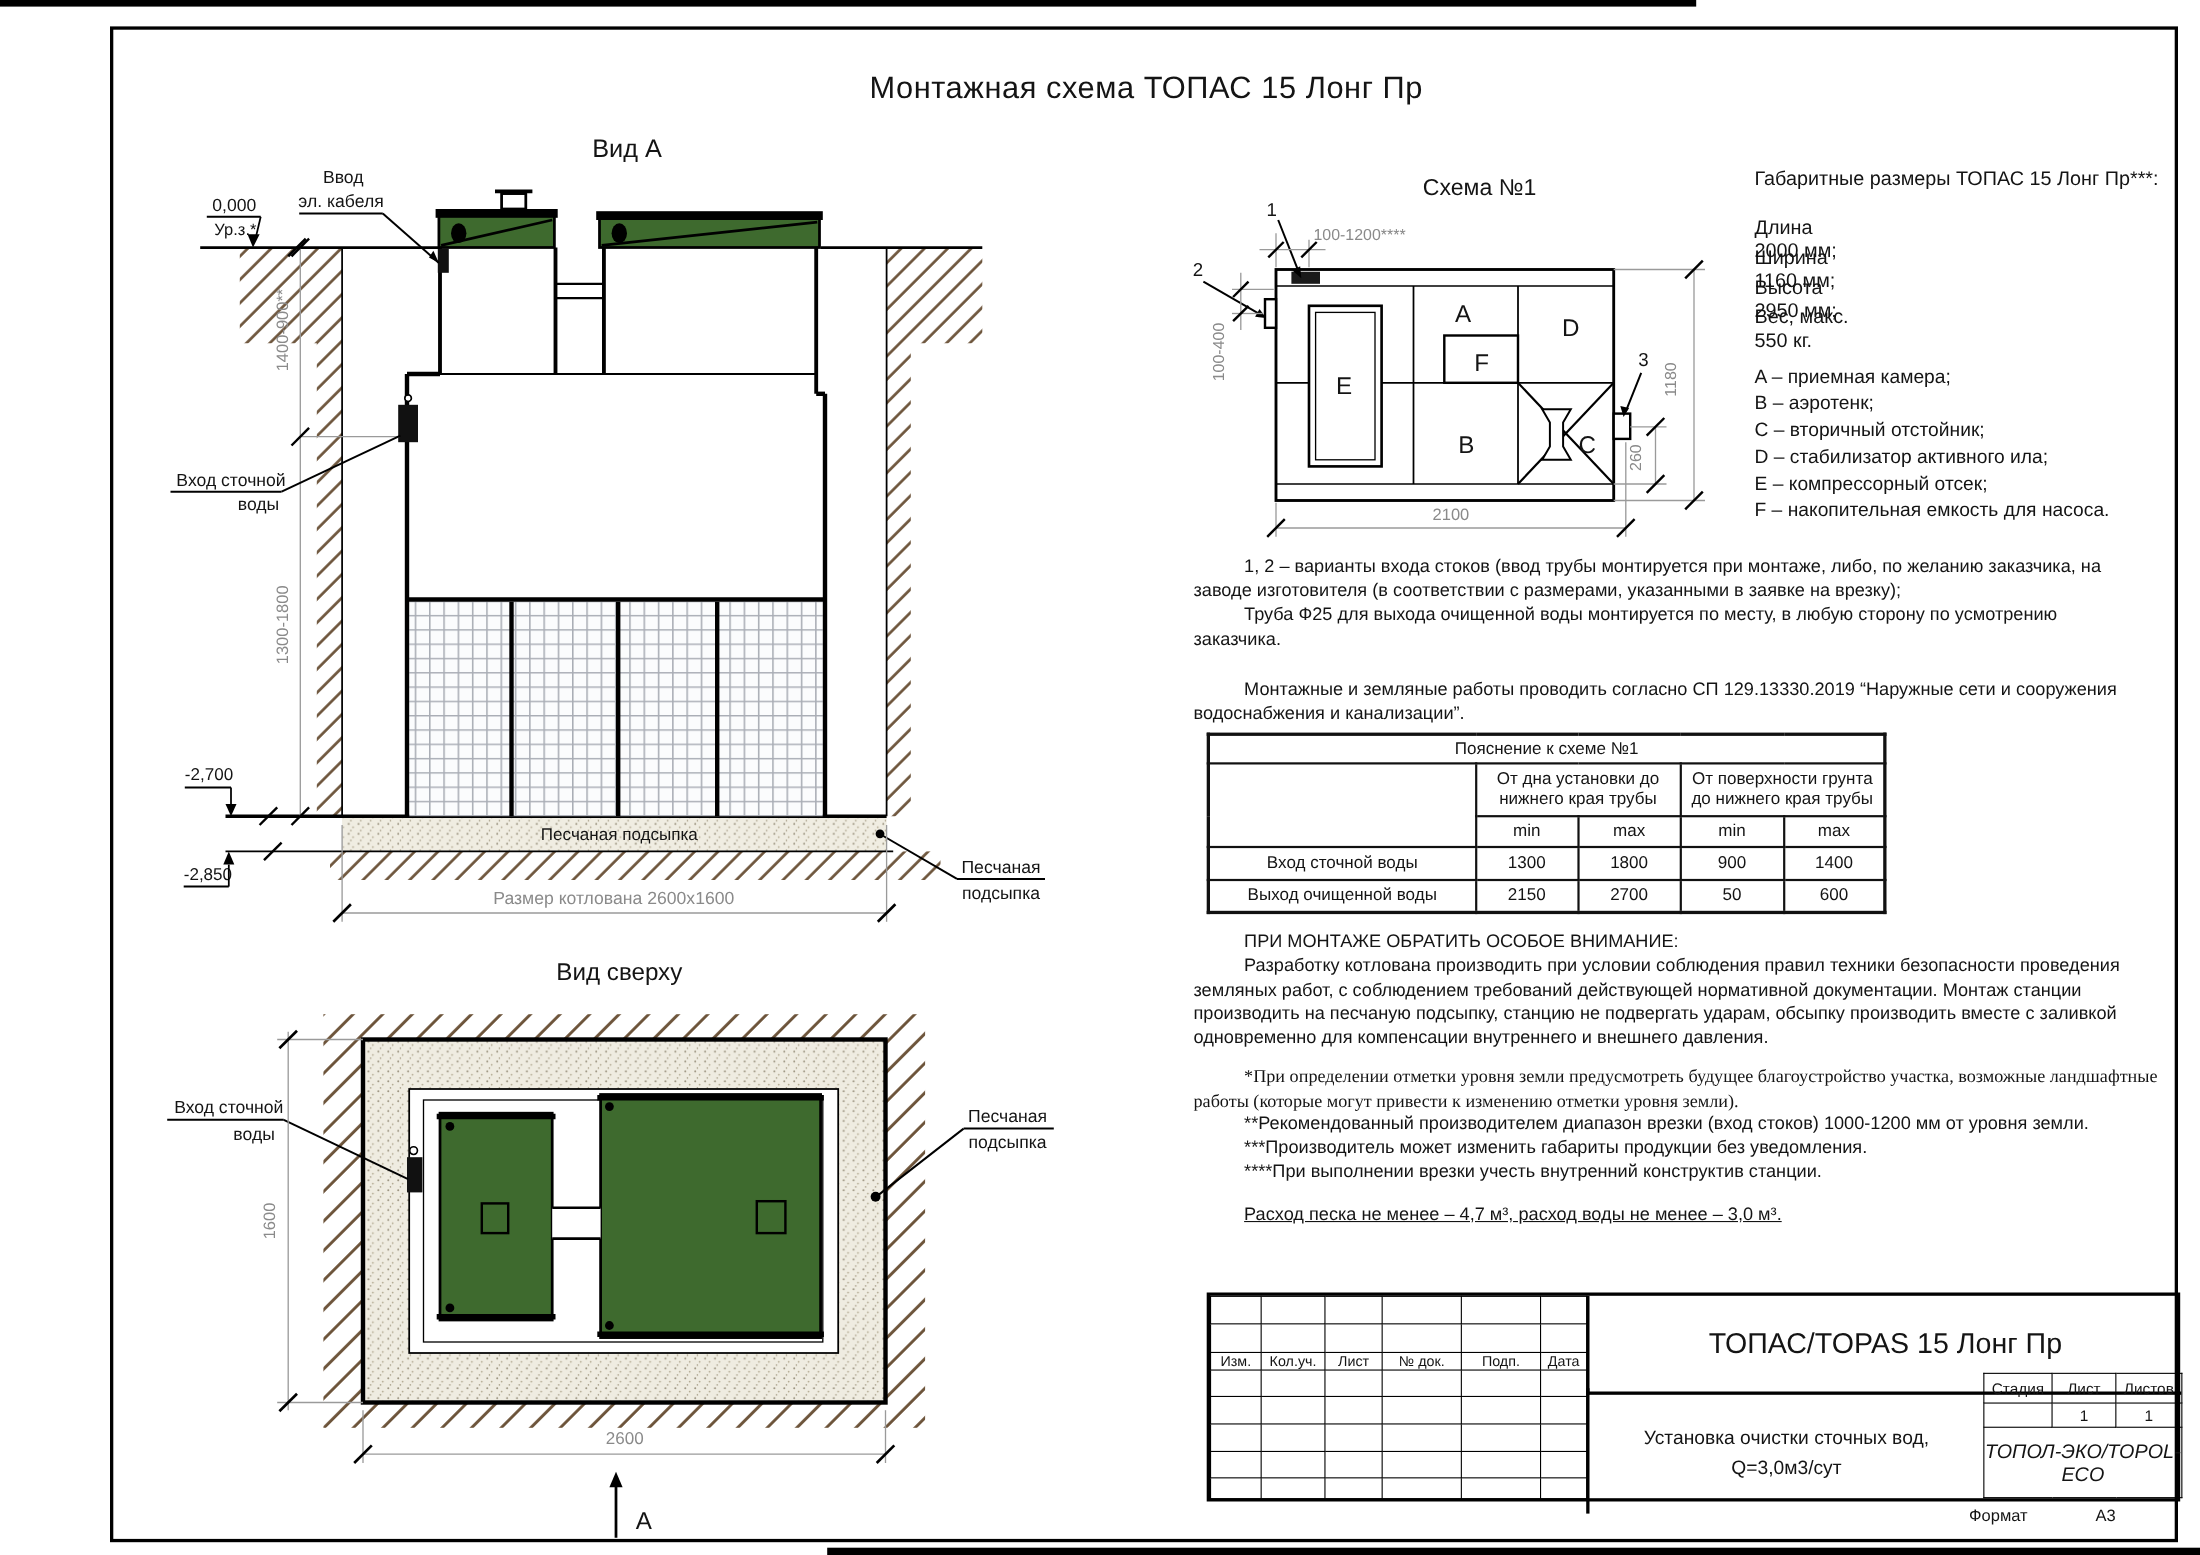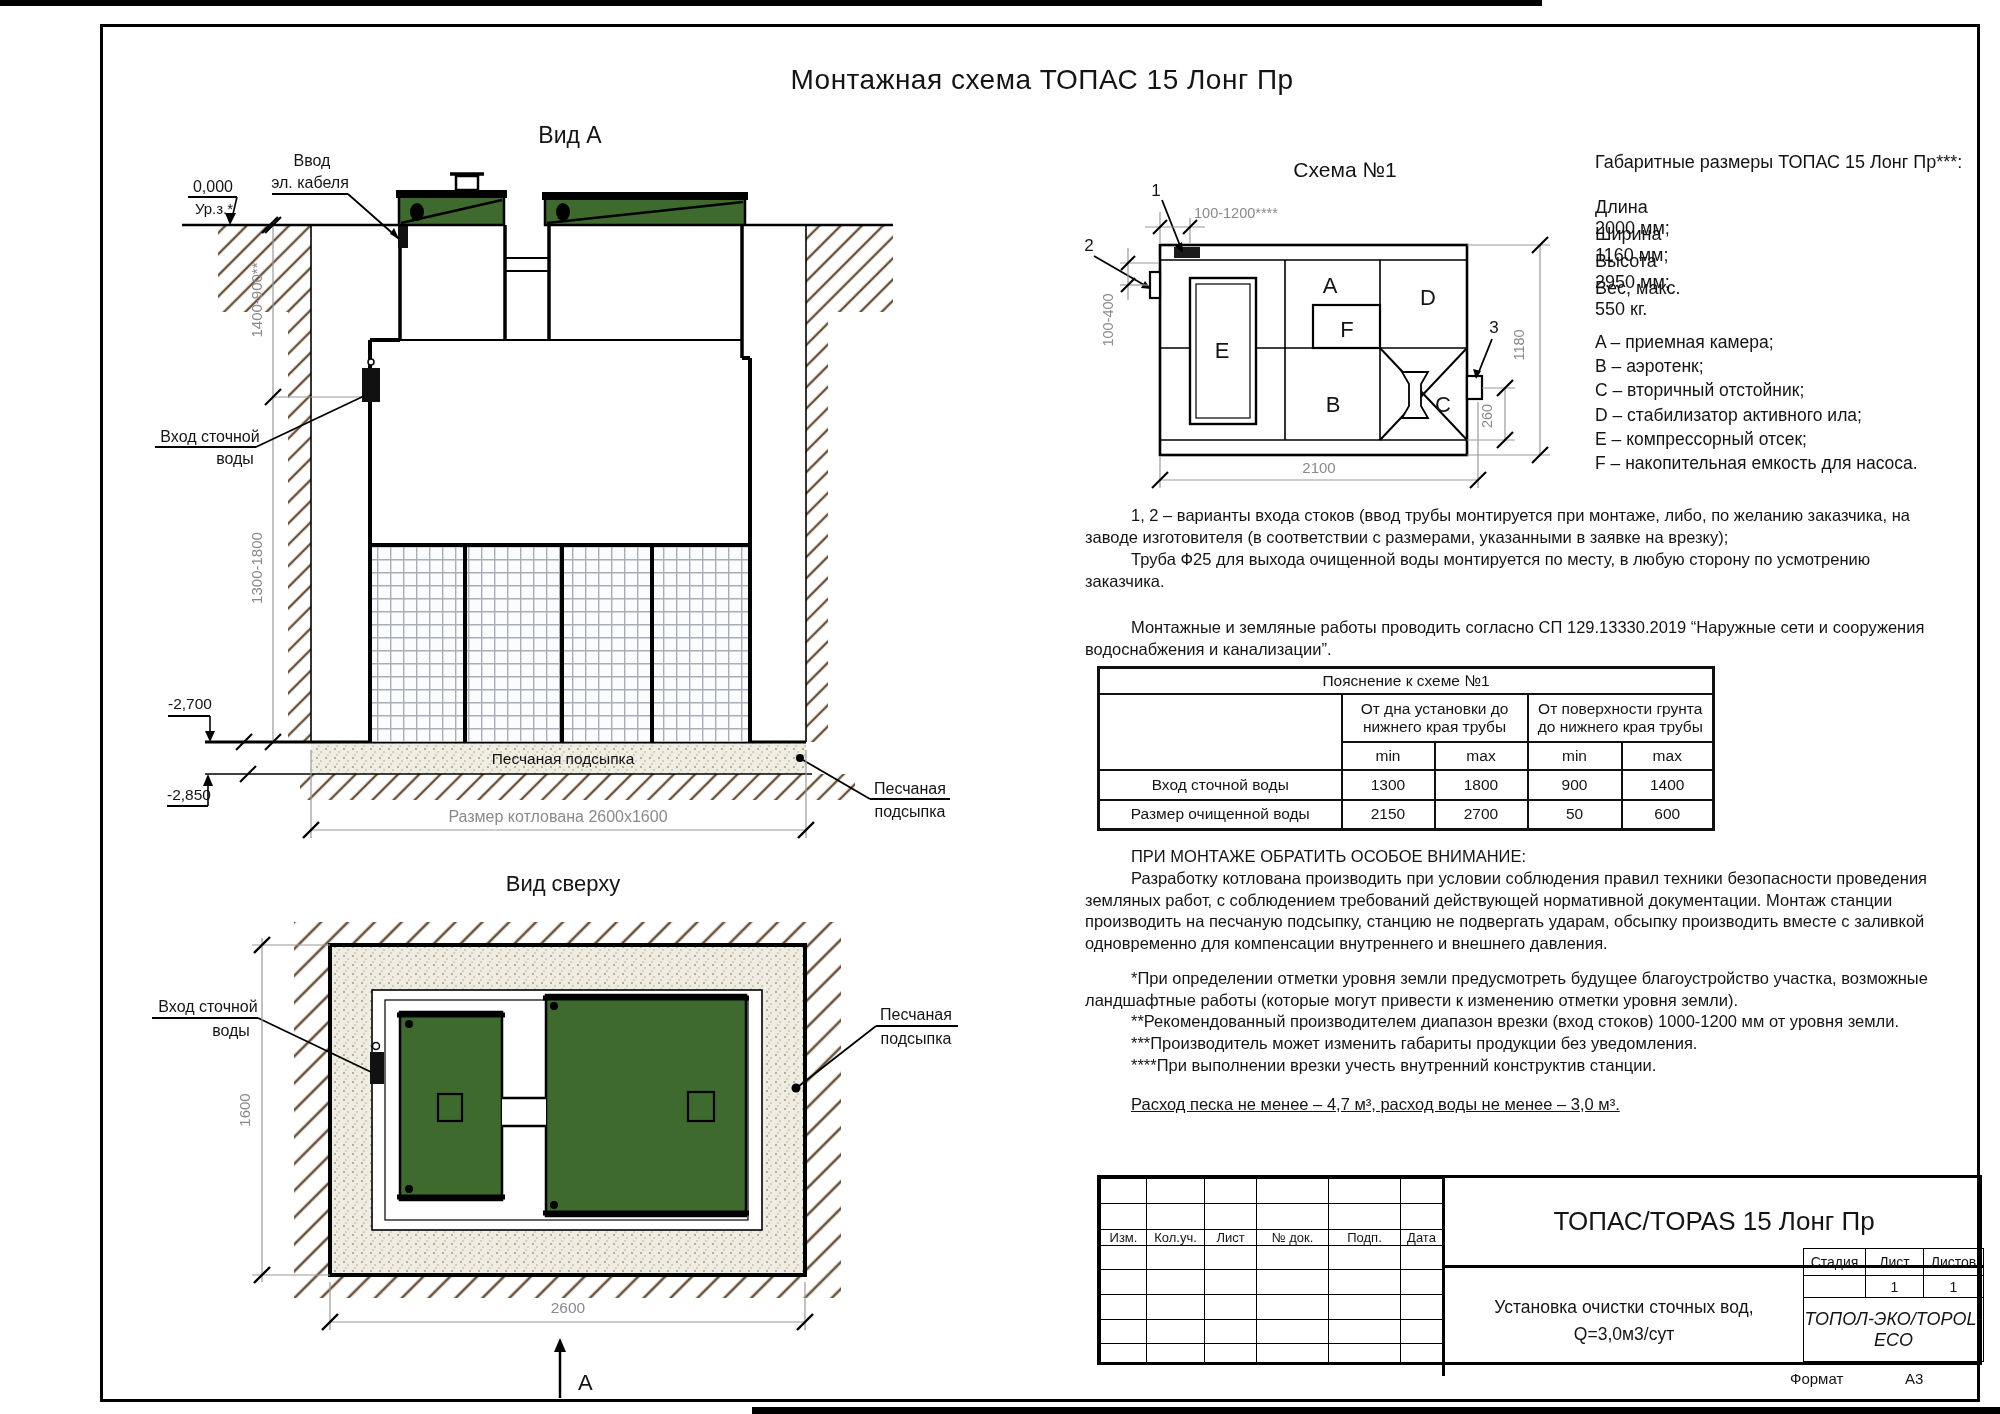--- a/index.html
+++ b/index.html
@@ -22,21 +22,21 @@
   #notes{position:absolute;left:1085px;top:505px;width:862px;font-size:16.5px;line-height:1.33;}
   #notes p{margin:0;text-indent:46px;}
   #notes p.gap{margin-top:24px;}
   
   #exp-table{position:absolute;left:1097px;top:666px;border-collapse:collapse;table-layout:fixed;font-size:15.5px;}
   #exp-table td{border:2px solid #111;text-align:center;vertical-align:middle;padding:0 4px;}
   #exp-table{border:3px solid #111;}
   
   #attention{position:absolute;left:1085px;top:846px;width:884px;font-size:16.5px;line-height:1.32;}
   #attention p{margin:0;text-indent:46px;}
-  #attention p.gap{margin-top:13px;}
+  #attention p.gap{margin-top:13px;font-family:Liberation Serif, serif;}
   #attention p.gap2{margin-top:17px;}
   #attention .uline{text-decoration:underline;}
   
   #tblock{position:absolute;left:1097px;top:1175px;width:885px;height:190px;border:3px solid #000;box-sizing:border-box;}
   #tblock table{border-collapse:collapse;table-layout:fixed;}
   #tblock td{border:1.6px solid #000;padding:0;text-align:center;vertical-align:middle;overflow:hidden;}
   #rev-table{position:absolute;left:0;top:0;width:342px;height:184px;font-size:13px;}
   #prod-cell{position:absolute;left:342px;top:0;width:541px;height:90px;border-left:3px solid #000;border-bottom:3px solid #000;box-sizing:border-box;display:flex;align-items:center;justify-content:center;font-size:26px;}
   #desc-cell{position:absolute;left:342px;top:84px;width:361px;height:114px;border-left:3px solid #000;box-sizing:border-box;text-align:center;font-size:17.5px;padding-top:32px;line-height:27px;}
   #tb-right{position:absolute;left:703px;top:70px;width:180px;height:114px;font-size:14px;}
@@ -420,21 +420,21 @@
       <td>max</td>
     </tr>
     <tr style="height:30px">
       <td>Вход сточной воды</td>
       <td>1300</td>
       <td>1800</td>
       <td>900</td>
       <td>1400</td>
     </tr>
     <tr style="height:30px">
-      <td>Размер очищенной воды</td>
+      <td>Выход очищенной воды</td>
       <td>2150</td>
       <td>2700</td>
       <td>50</td>
       <td>600</td>
     </tr>
   </tbody>
     </table>
 
   <div id="attention">
     <p>ПРИ МОНТАЖЕ ОБРАТИТЬ ОСОБОЕ ВНИМАНИЕ:</p>

